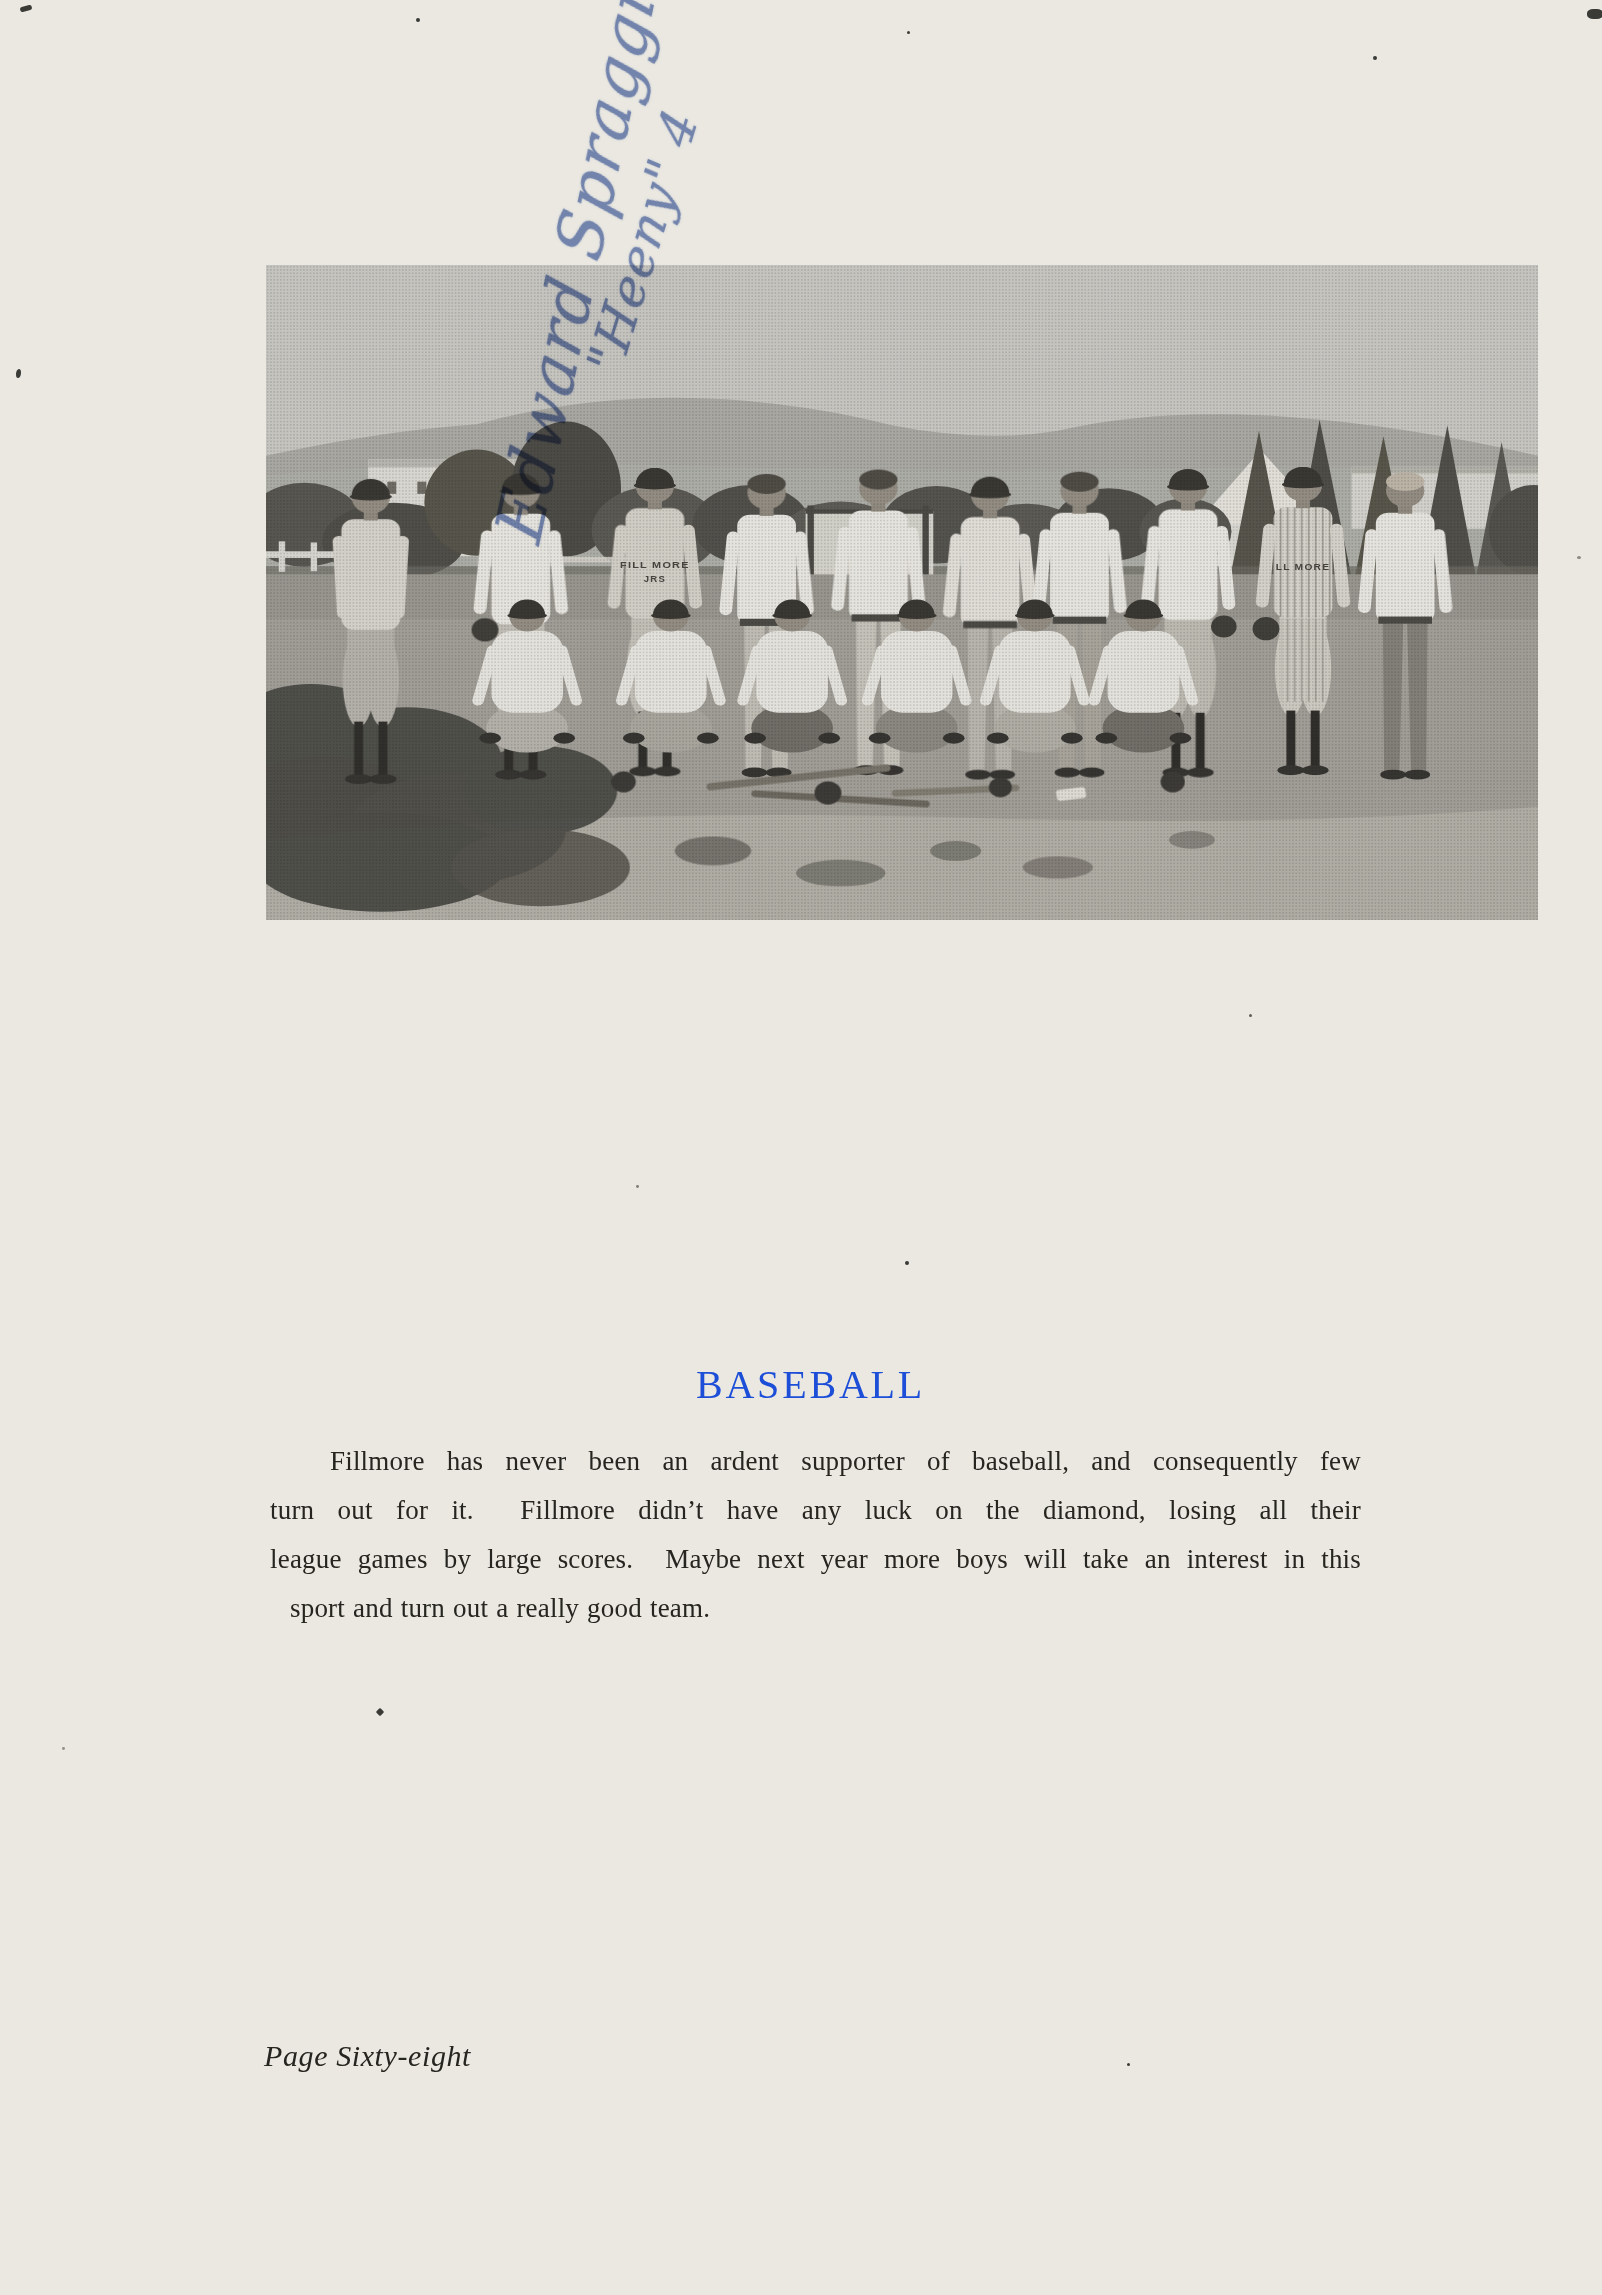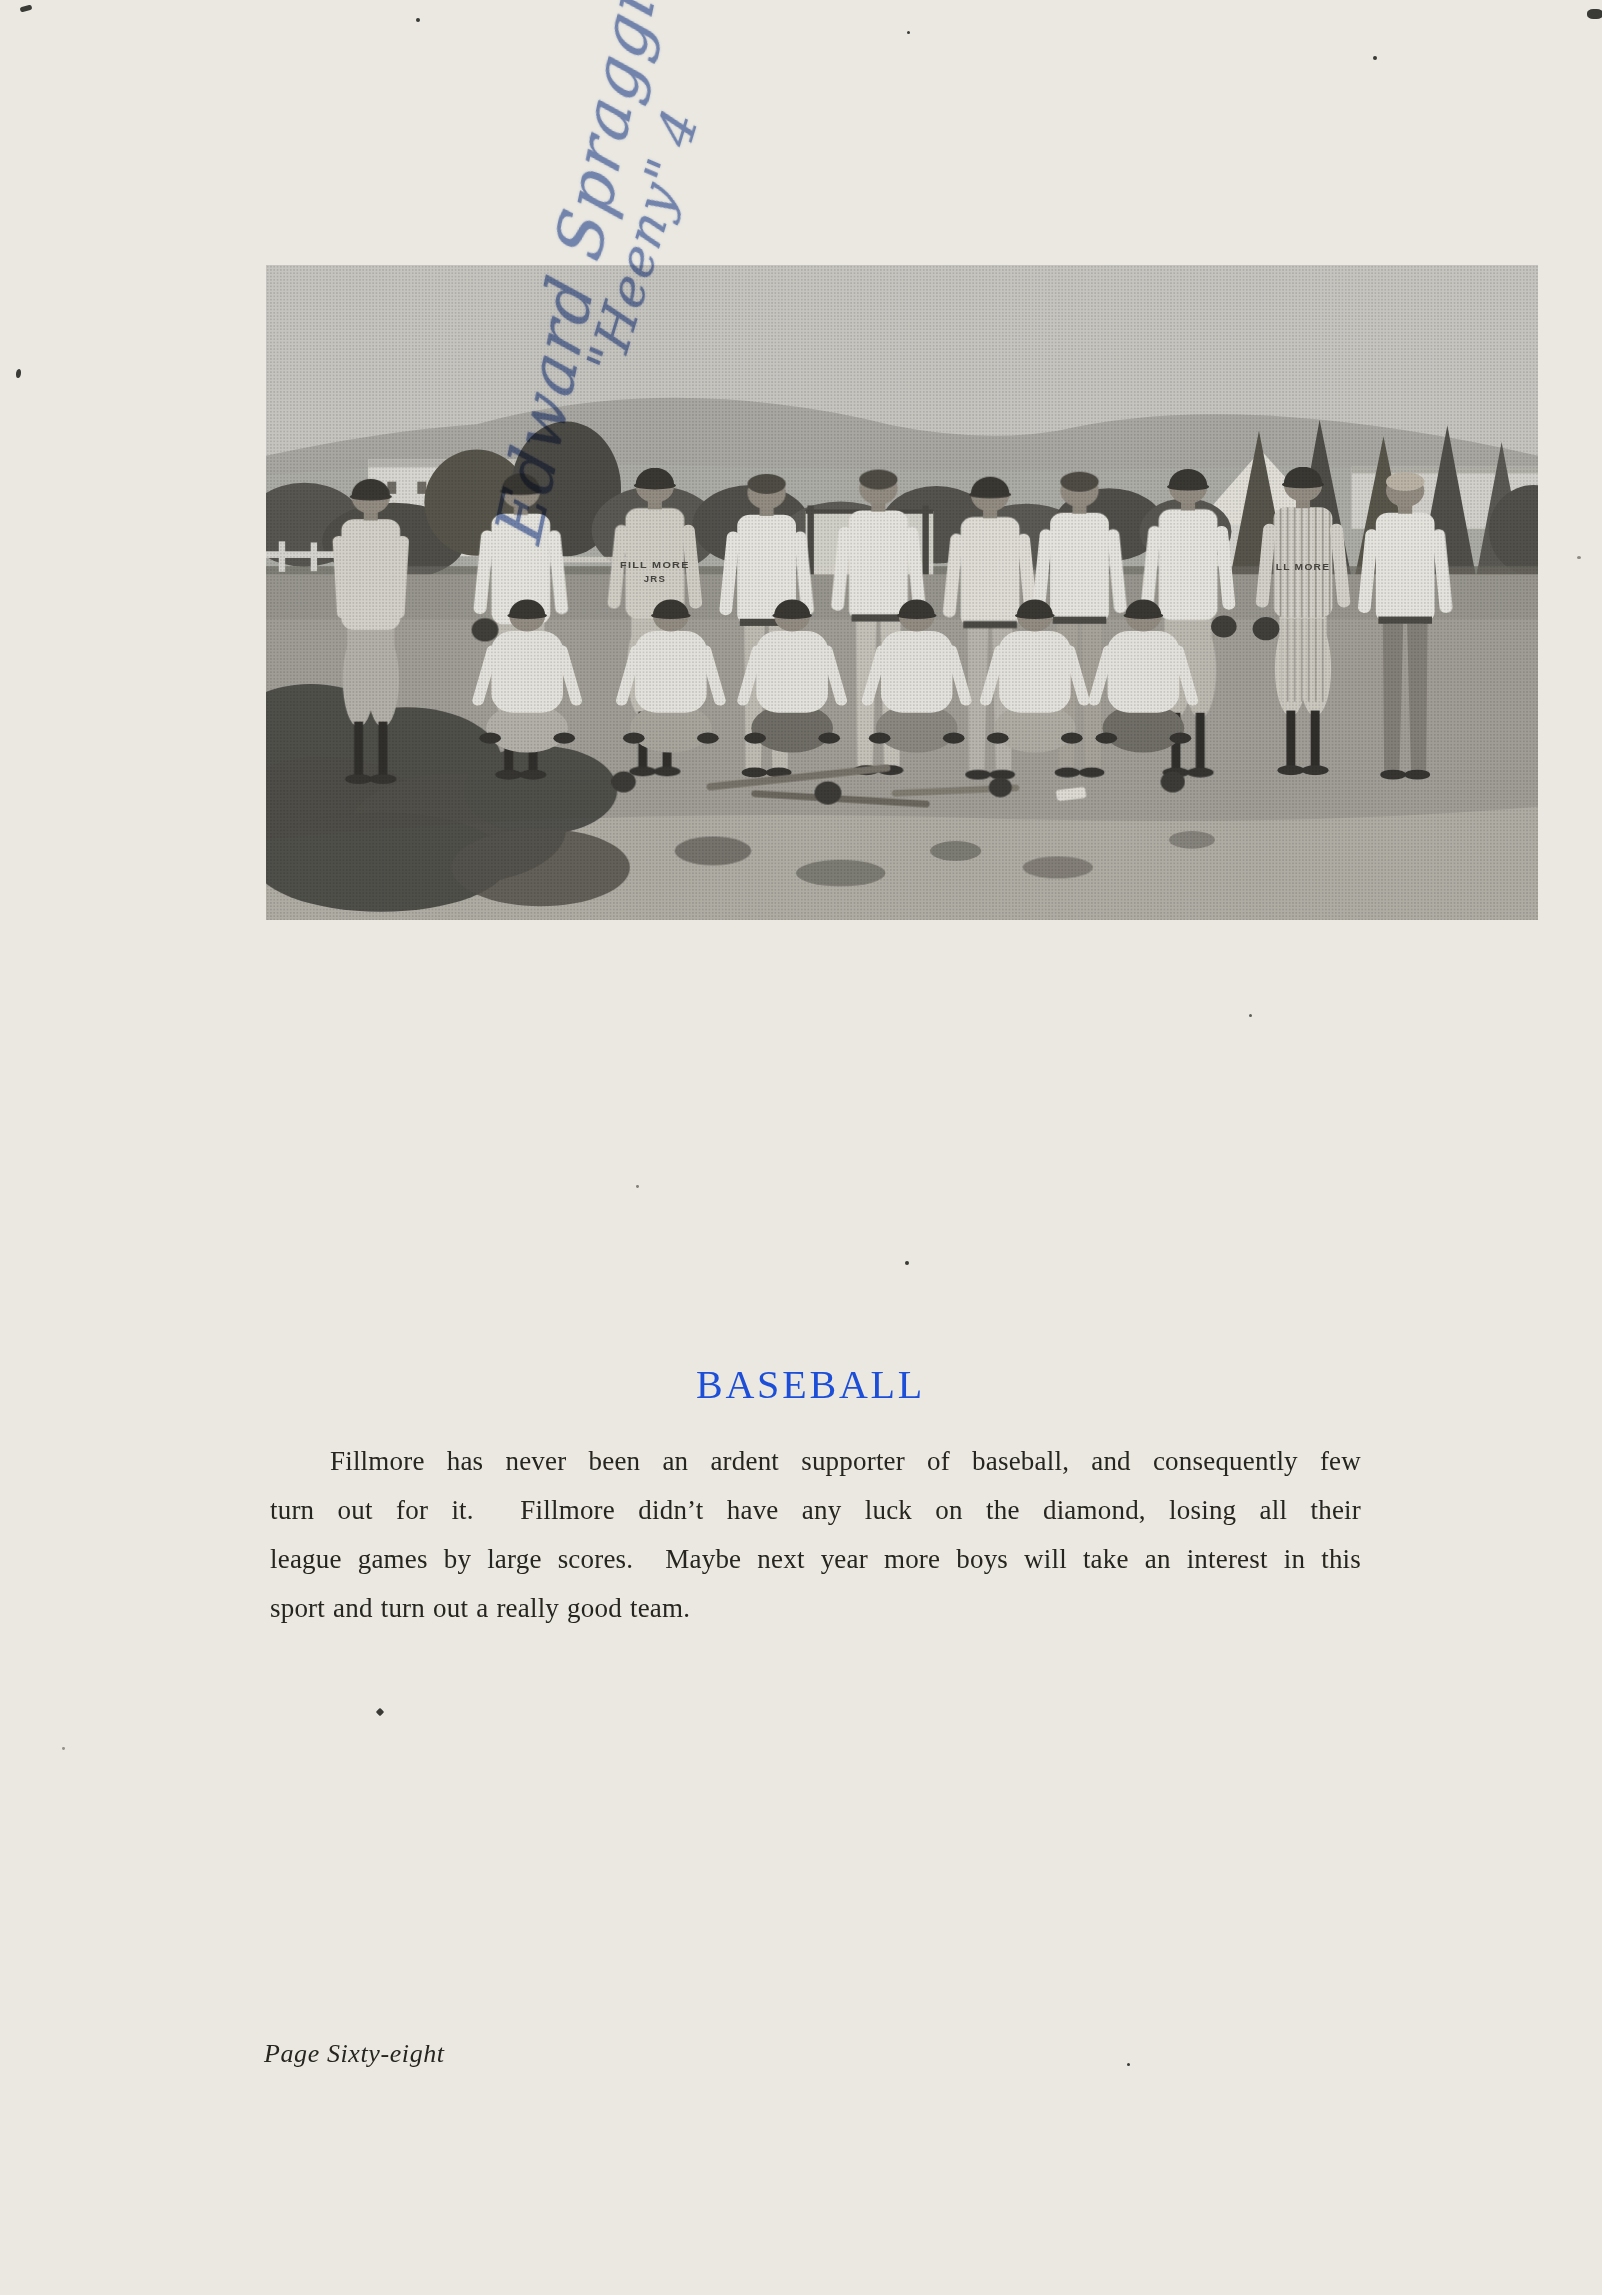--- a/index.html
+++ b/index.html
@@ -41,24 +41,24 @@
     text-align:center;font-size:40px;letter-spacing:2.8px;
     color:#1d4ed8;font-weight:400;
   }
   .bodytext{
     position:absolute;left:270px;top:1437px;width:1091px;
     font-size:27px;line-height:49px;color:#26251f;
     letter-spacing:0.2px;word-spacing:1.1px;
   }
   .pline{text-align:justify;text-align-last:justify;text-justify:inter-word;}
   .pline.first{text-indent:60px;}
-  .pline.last{text-align-last:left;}
+  .pline.last{text-align-last:left;margin-left:20px;}
   .footer{
     position:absolute;left:264px;top:2039px;
-    font-size:26px;font-style:italic;color:#26251f;letter-spacing:0.6px;
+    font-size:30px;font-style:italic;color:#26251f;letter-spacing:0.6px;
   }
 
   
   .speck{position:absolute;background:#3a3a36;border-radius:50%;}
   .jersey-txt{font-family:"Liberation Sans",sans-serif;font-weight:700;fill:#45433d;}
 </style>
 </head>
 <body>
 
 <div class="page">

